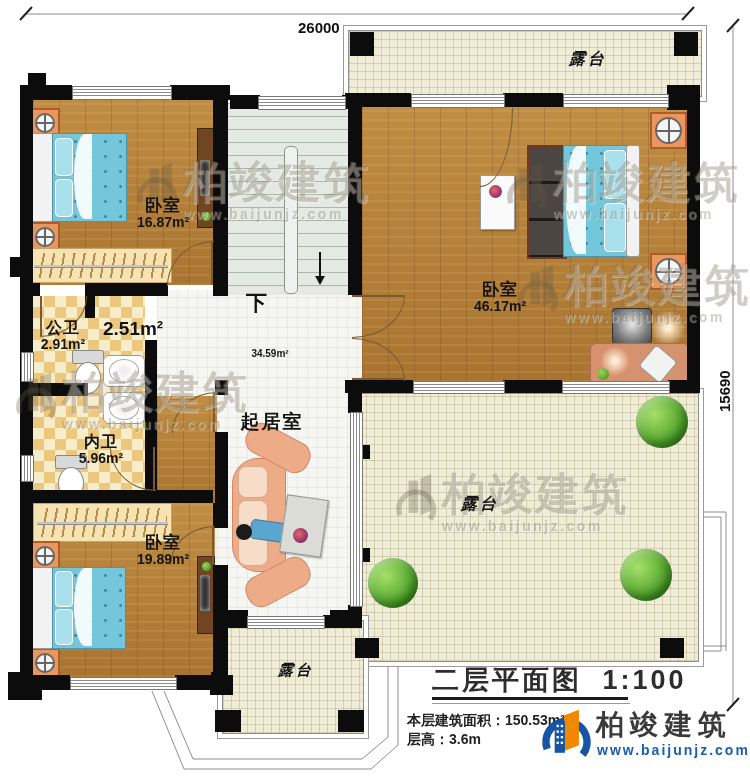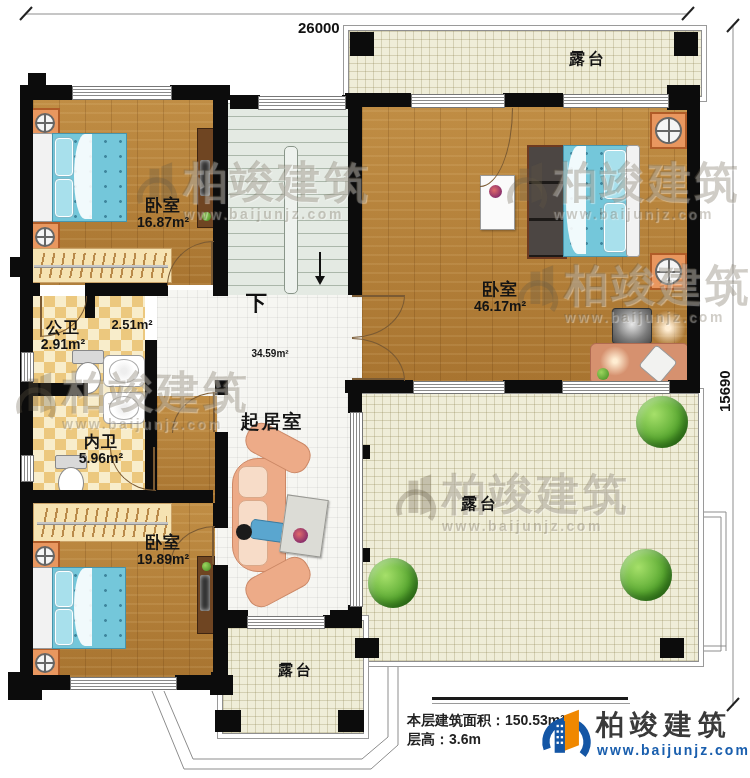--- a/index.html
+++ b/index.html
@@ -75,21 +75,21 @@
     box-shadow:inset -4px -5px 9px rgba(15,60,5,.5), inset 3px 4px 7px rgba(255,255,255,.35);}
   .rail{position:absolute;background:#eef2ee;border:1.5px solid #8a968a;border-radius:5px;z-index:4;}
   .arrowstem{position:absolute;background:#111;z-index:5;}
   .arrowhead{position:absolute;width:0;height:0;border-left:5px solid rgba(0,0,0,0);border-right:5px solid rgba(0,0,0,0);border-top:9px solid #111;z-index:5;}
   .person-head{position:absolute;width:16px;height:16px;border-radius:50%;background:#1b1b1b;z-index:11;}
   .person-body{position:absolute;background:#5aa6cf;border:1px solid #3a7ba0;border-radius:5px;transform:rotate(8deg);z-index:10;}
   
   .rl{position:absolute;z-index:35;text-align:center;color:#141414;font-weight:bold;line-height:1.12;}
   .rl .nm{font-size:17px;letter-spacing:1px;display:block;}
   .rl .ar{font-size:14px;display:block;}
-  .tl{font-size:16px;letter-spacing:3px;}
+  .tl{font-size:16px;letter-spacing:3px;font-style:italic;}
   .dim{position:absolute;z-index:35;font-weight:bold;color:#111;font-size:15px;}
   .down{position:absolute;z-index:35;font-weight:bold;color:#111;font-size:21px;}
   
   .wm{position:absolute;z-index:30;display:flex;align-items:flex-start;color:rgba(100,88,70,.30);
       text-shadow:1px 1px 1px rgba(255,255,255,.4);pointer-events:none;}
   .wm .wm-big{font-size:44px;font-weight:bold;letter-spacing:3px;line-height:1;white-space:nowrap;}
   .wm .wm-url{font-size:14px;font-weight:bold;letter-spacing:2.5px;white-space:nowrap;margin-top:2px;}
   .wm svg{margin-right:4px;}
   
   .tb-title{position:absolute;z-index:40;font-size:27px;font-weight:bold;color:#2d2d2d;letter-spacing:3px;white-space:nowrap;}
@@ -343,40 +343,44 @@
   </div>
   <div class="rl" style="left:118px;top:533px;width:90px;">
     <span class="nm">卧室</span>
     <span class="ar">19.89m²</span>
   </div>
   <div class="rl" style="left:34px;top:319px;width:58px;">
     <span class="nm" style="font-size:16px;">公卫</span>
     <span class="ar">2.91m²</span>
   </div>
   <div class="rl" style="left:103px;top:318px;width:58px;">
-    <span class="ar" style="font-size:13px;">2.51m²</span>
+    <span class="ar" style="font-size:19px;">2.51m²</span>
   </div>
   <div class="rl" style="left:70px;top:433px;width:62px;">
     <span class="nm" style="font-size:16px;">内卫</span>
     <span class="ar">5.96m²</span>
   </div>
   <div class="rl" style="left:228px;top:348px;width:84px;">
     <span class="ar" style="font-size:10px;">34.59m²</span>
   </div>
   <div class="rl" style="left:228px;top:411px;width:88px;">
     <span class="nm" style="font-size:19px;letter-spacing:2px;">起居室</span>
   </div>
   <div class="rl tl" style="left:558px;top:50px;width:60px;">露台</div>
   <div class="rl tl" style="left:450px;top:495px;width:60px;">露台</div>
   <div class="rl tl" style="left:268px;top:662px;width:56px;font-size:15px;">露台</div>
   <div class="down" style="left:246px;top:289px;">下</div>
 
   <div class="dim" style="left:298px;top:19px;">26000</div>
   <div class="dim" style="left:716px;top:412px;transform:rotate(-90deg);transform-origin:0 0;">15690</div>
 
+  <div class="tb-title" style="left:432px;top:662px;">
+    <span>二层平面图</span>
+    <span style="margin-left:10px;">1:100</span>
+  </div>
   <div class="tb-rule1" style="left:432px;top:697px;width:196px;height:3px;"></div>
   <div class="tb-rule2" style="left:432px;top:703px;width:198px;height:1px;"></div>
   <div class="tb-line" style="left:407px;top:712px;">
     <span>本层建筑面积：</span><span>150.53m²</span>
   </div>
   <div class="tb-line" style="left:407px;top:731px;">
     <span>层高：</span><span>3.6m</span>
   </div>
   <div class="abs" style="left:536px;top:706px;z-index:40;">
     <svg width="56" height="60" viewBox="0 0 60 64">

